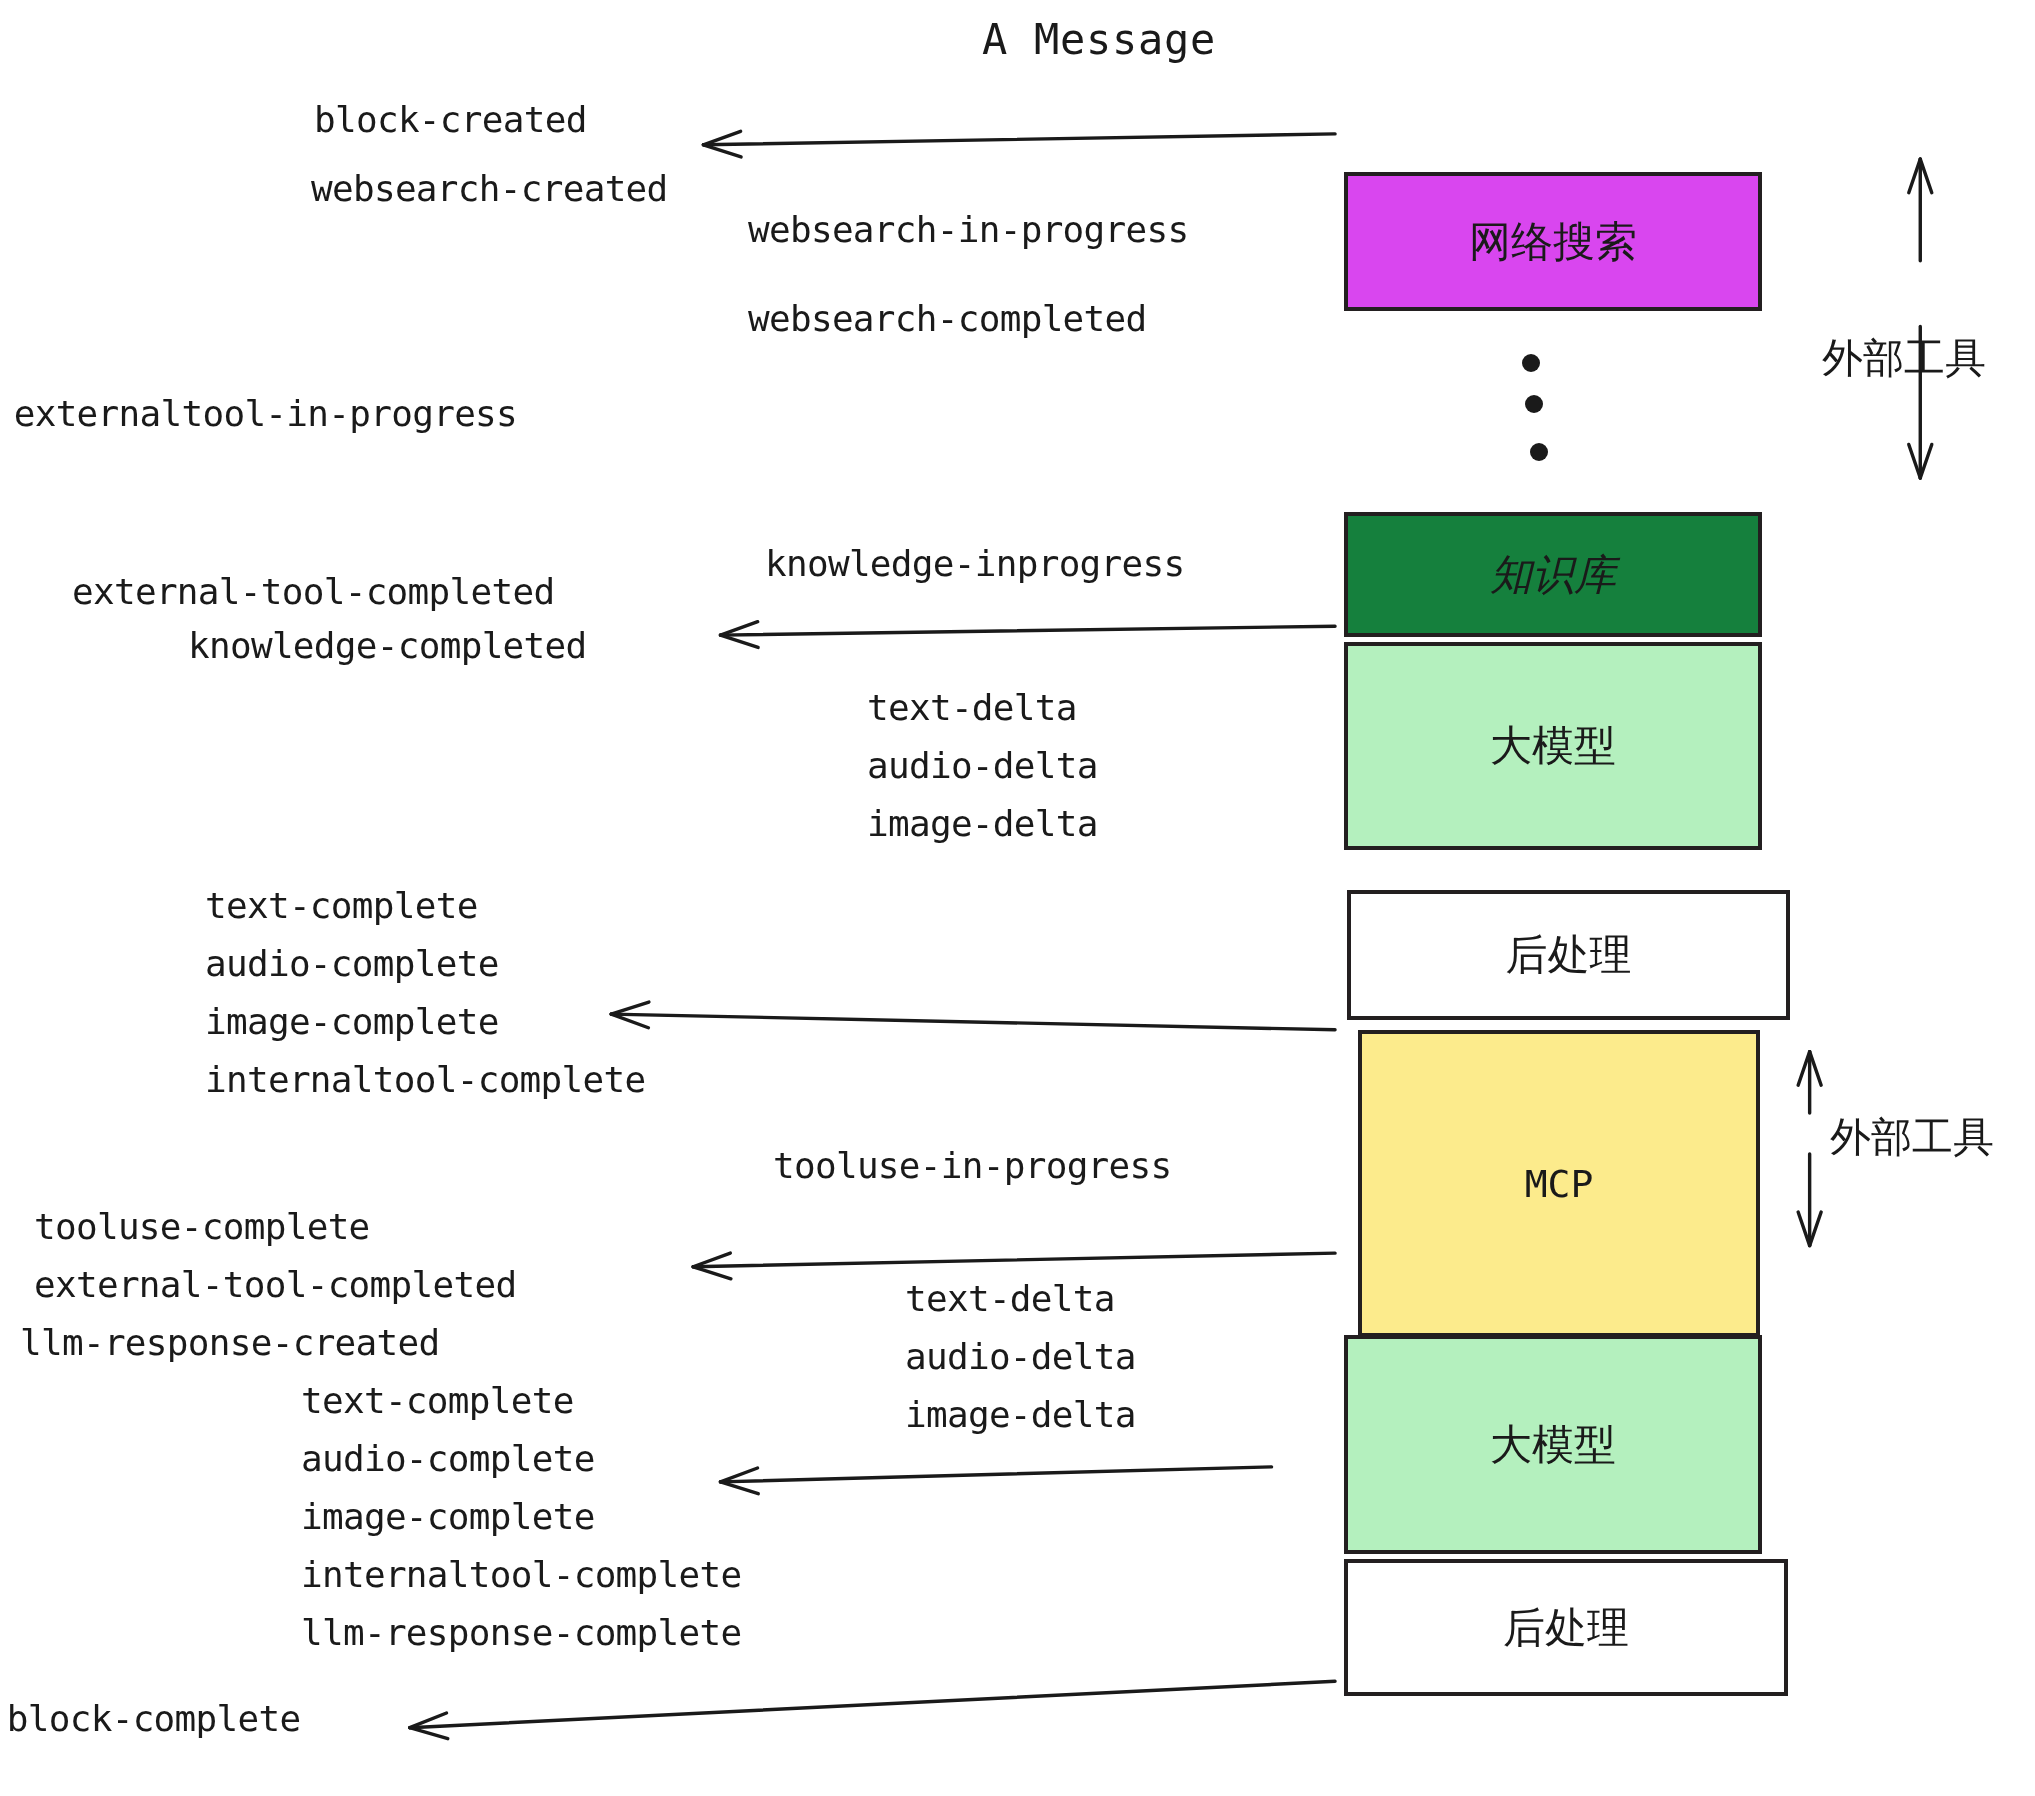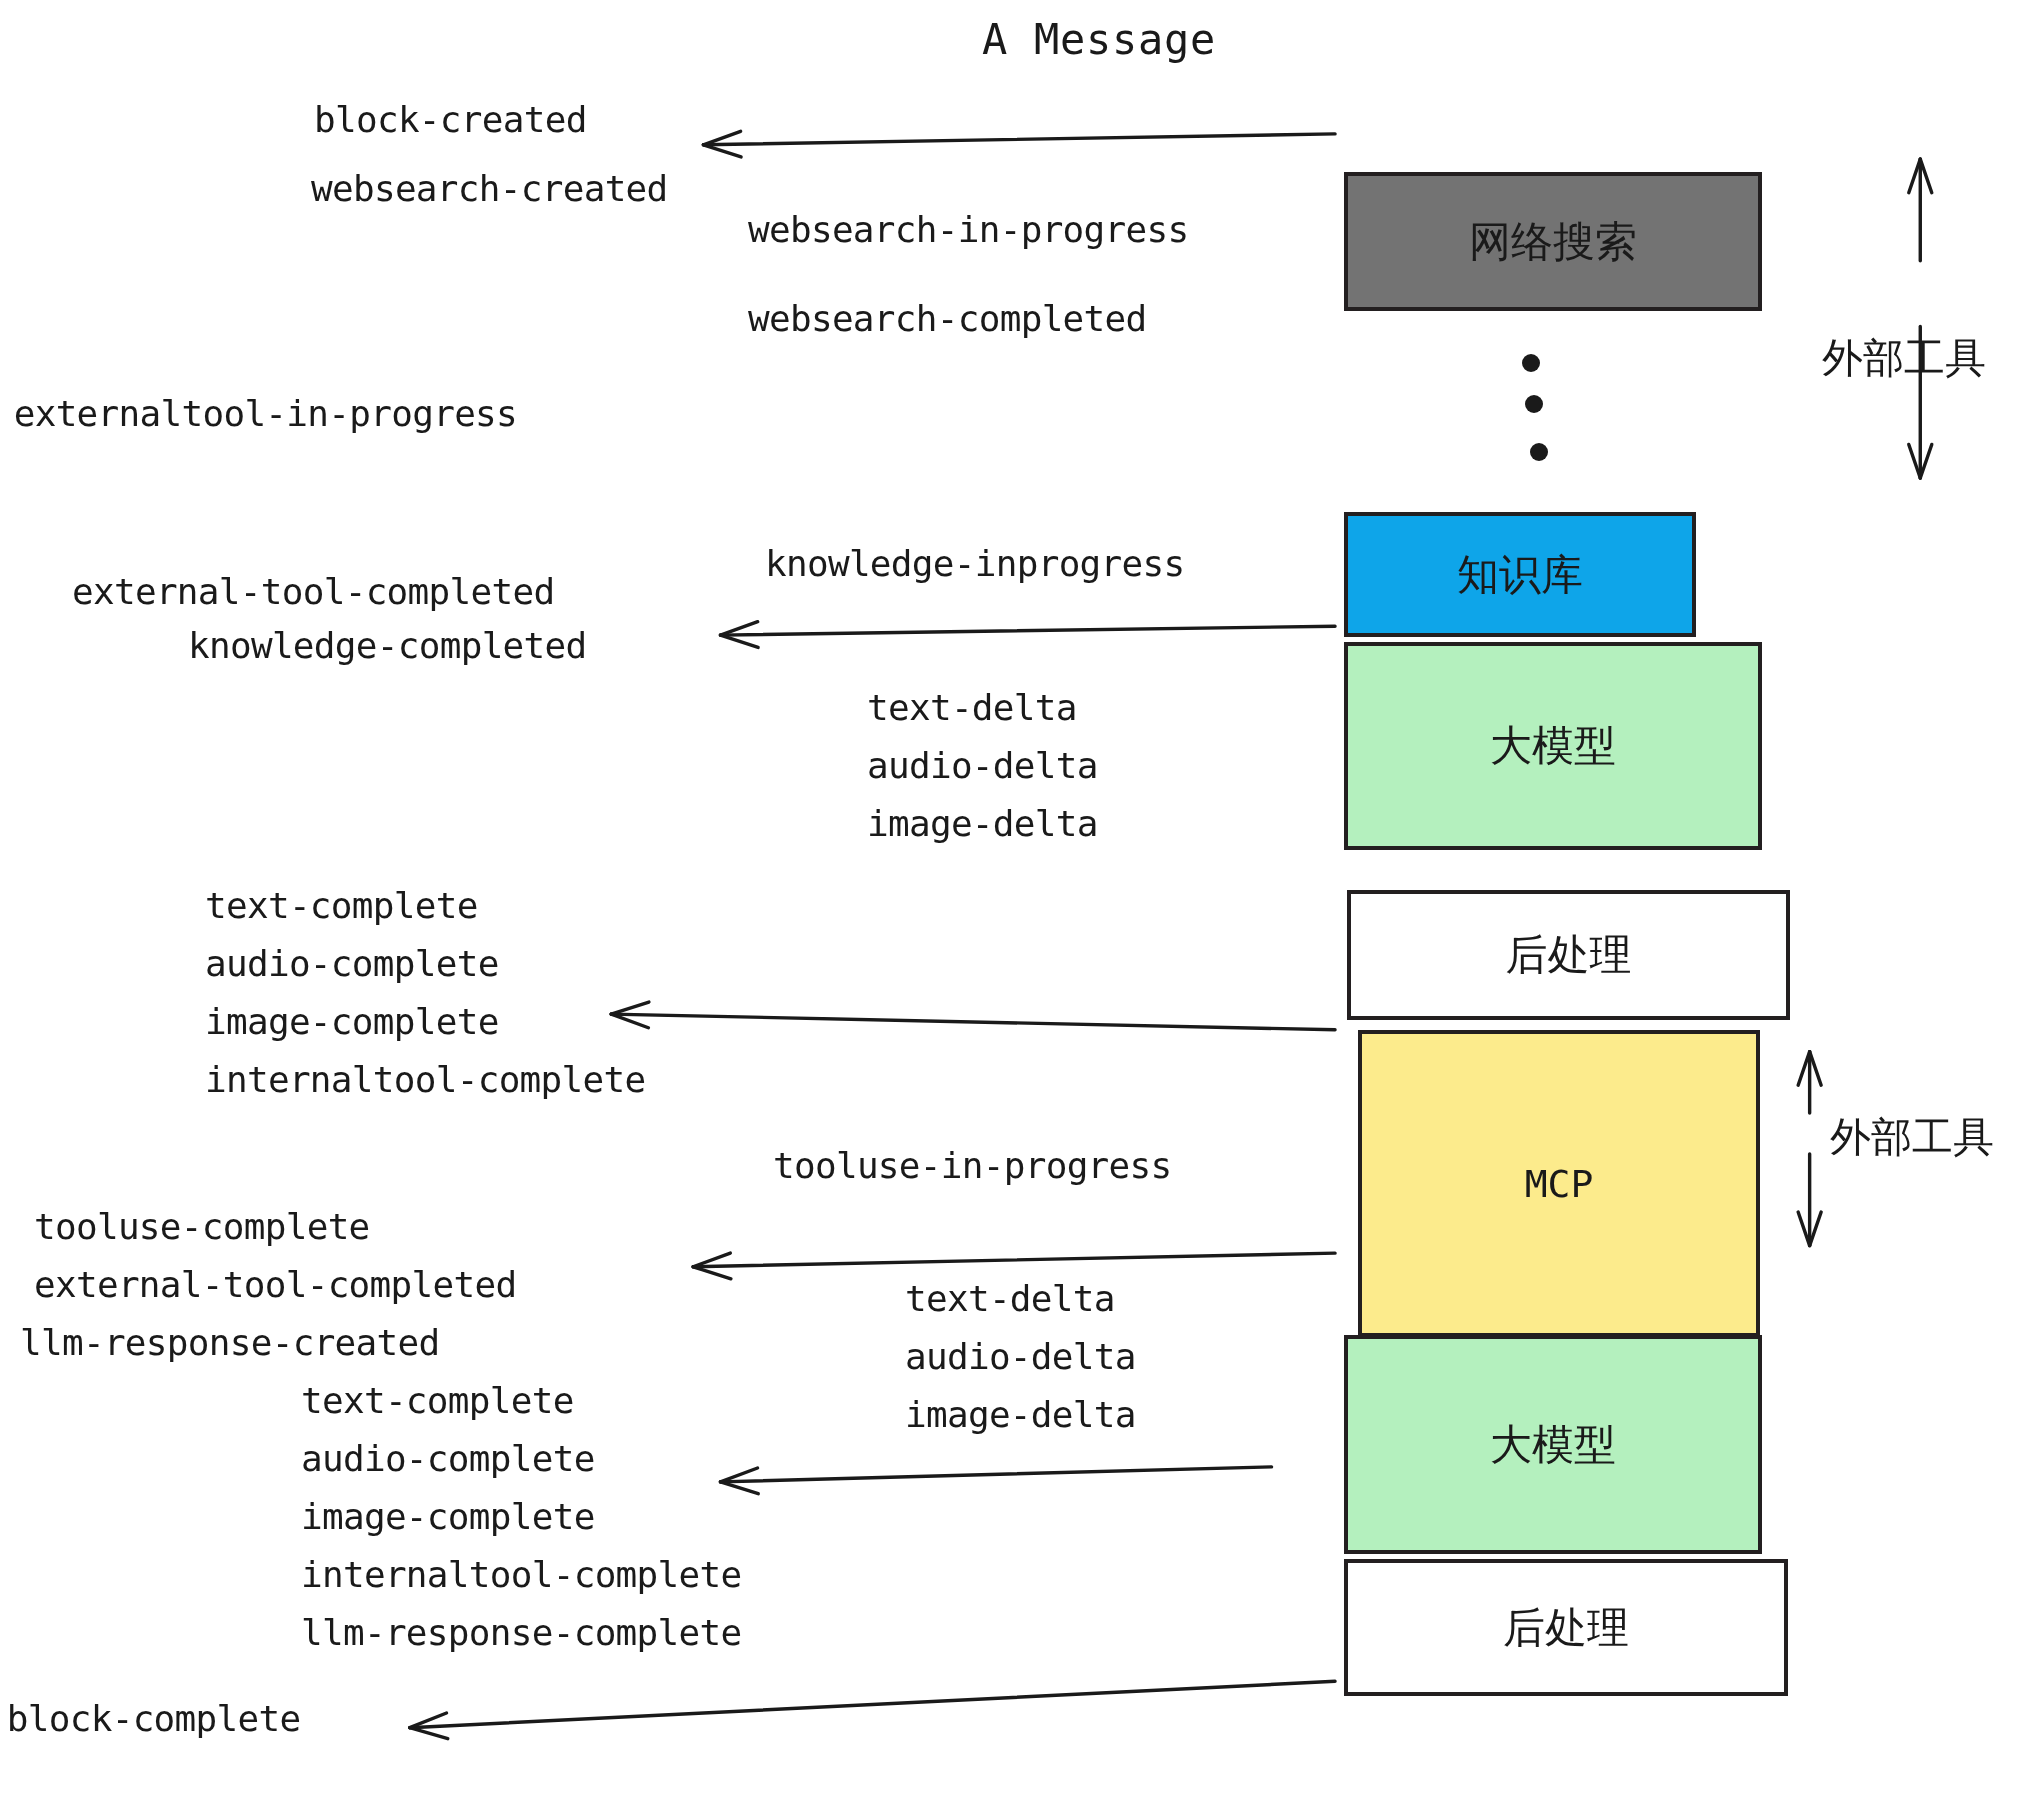--- a/index.html
+++ b/index.html
@@ -139,24 +139,24 @@
       <g>
         <line x1="2650" y1="1690" x2="2650" y2="1824" stroke="#1a1a1a" stroke-width="5" stroke-linecap="round"></line>
         <g>
           <line x1="2650" y1="1824" x2="2666.850237476533" y2="1774.805798136524" stroke="#1a1a1a" stroke-width="5" stroke-linecap="round"></line>
           <line x1="2650" y1="1824" x2="2633.149762523467" y2="1774.805798136524" stroke="#1a1a1a" stroke-width="5" stroke-linecap="round"></line>
         </g>
       </g>
     </svg>
 
   <div id="boxes-layer">
-      <div class="box" style="left: 1344px; top: 172px; width: 418px; height: 139px; background: #737373;">
+      <div class="box" style="left: 1344px; top: 172px; width: 418px; height: 139px; background: #d946ef;">
         <span>网络搜索</span>
       </div>
-      <div class="box" style="left: 1344px; top: 512px; width: 352px; height: 125px; background: #0ea5e9;">
+      <div class="box" style="left: 1344px; top: 512px; width: 418px; height: 125px; background: #15803d; font-style: italic;">
         <span>知识库</span>
       </div>
       <div class="box" style="left: 1344px; top: 642px; width: 418px; height: 208px; background: rgb(180, 240, 190);">
         <span>大模型</span>
       </div>
       <div class="box" style="left: 1347px; top: 890px; width: 443px; height: 130px; background: rgb(255, 255, 255);">
         <span>后处理</span>
       </div>
       <div class="box mcp" style="left: 1358px; top: 1030px; width: 402px; height: 307px; background: rgb(252, 235, 140); align-items: center;">
         <span>MCP</span>

